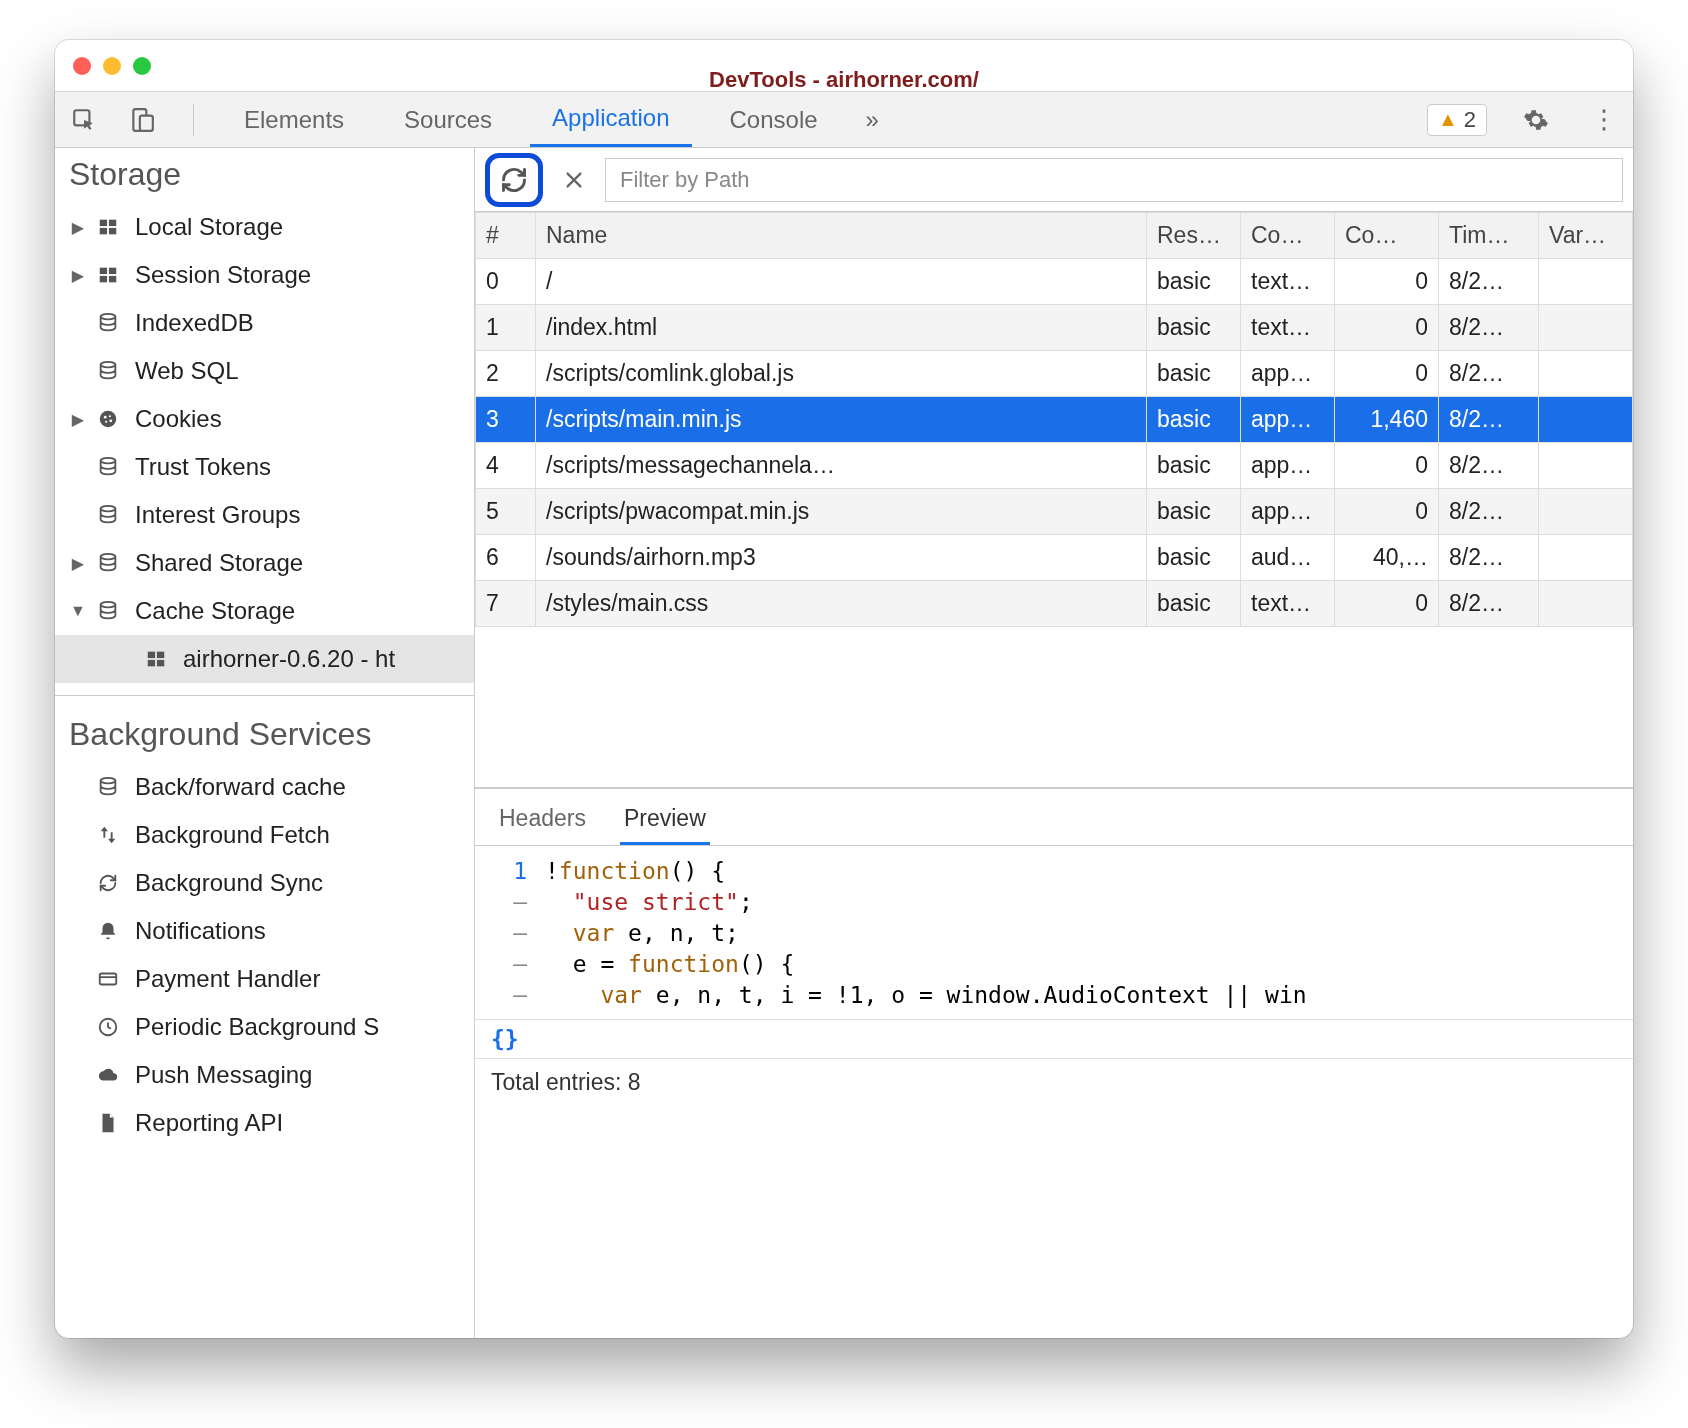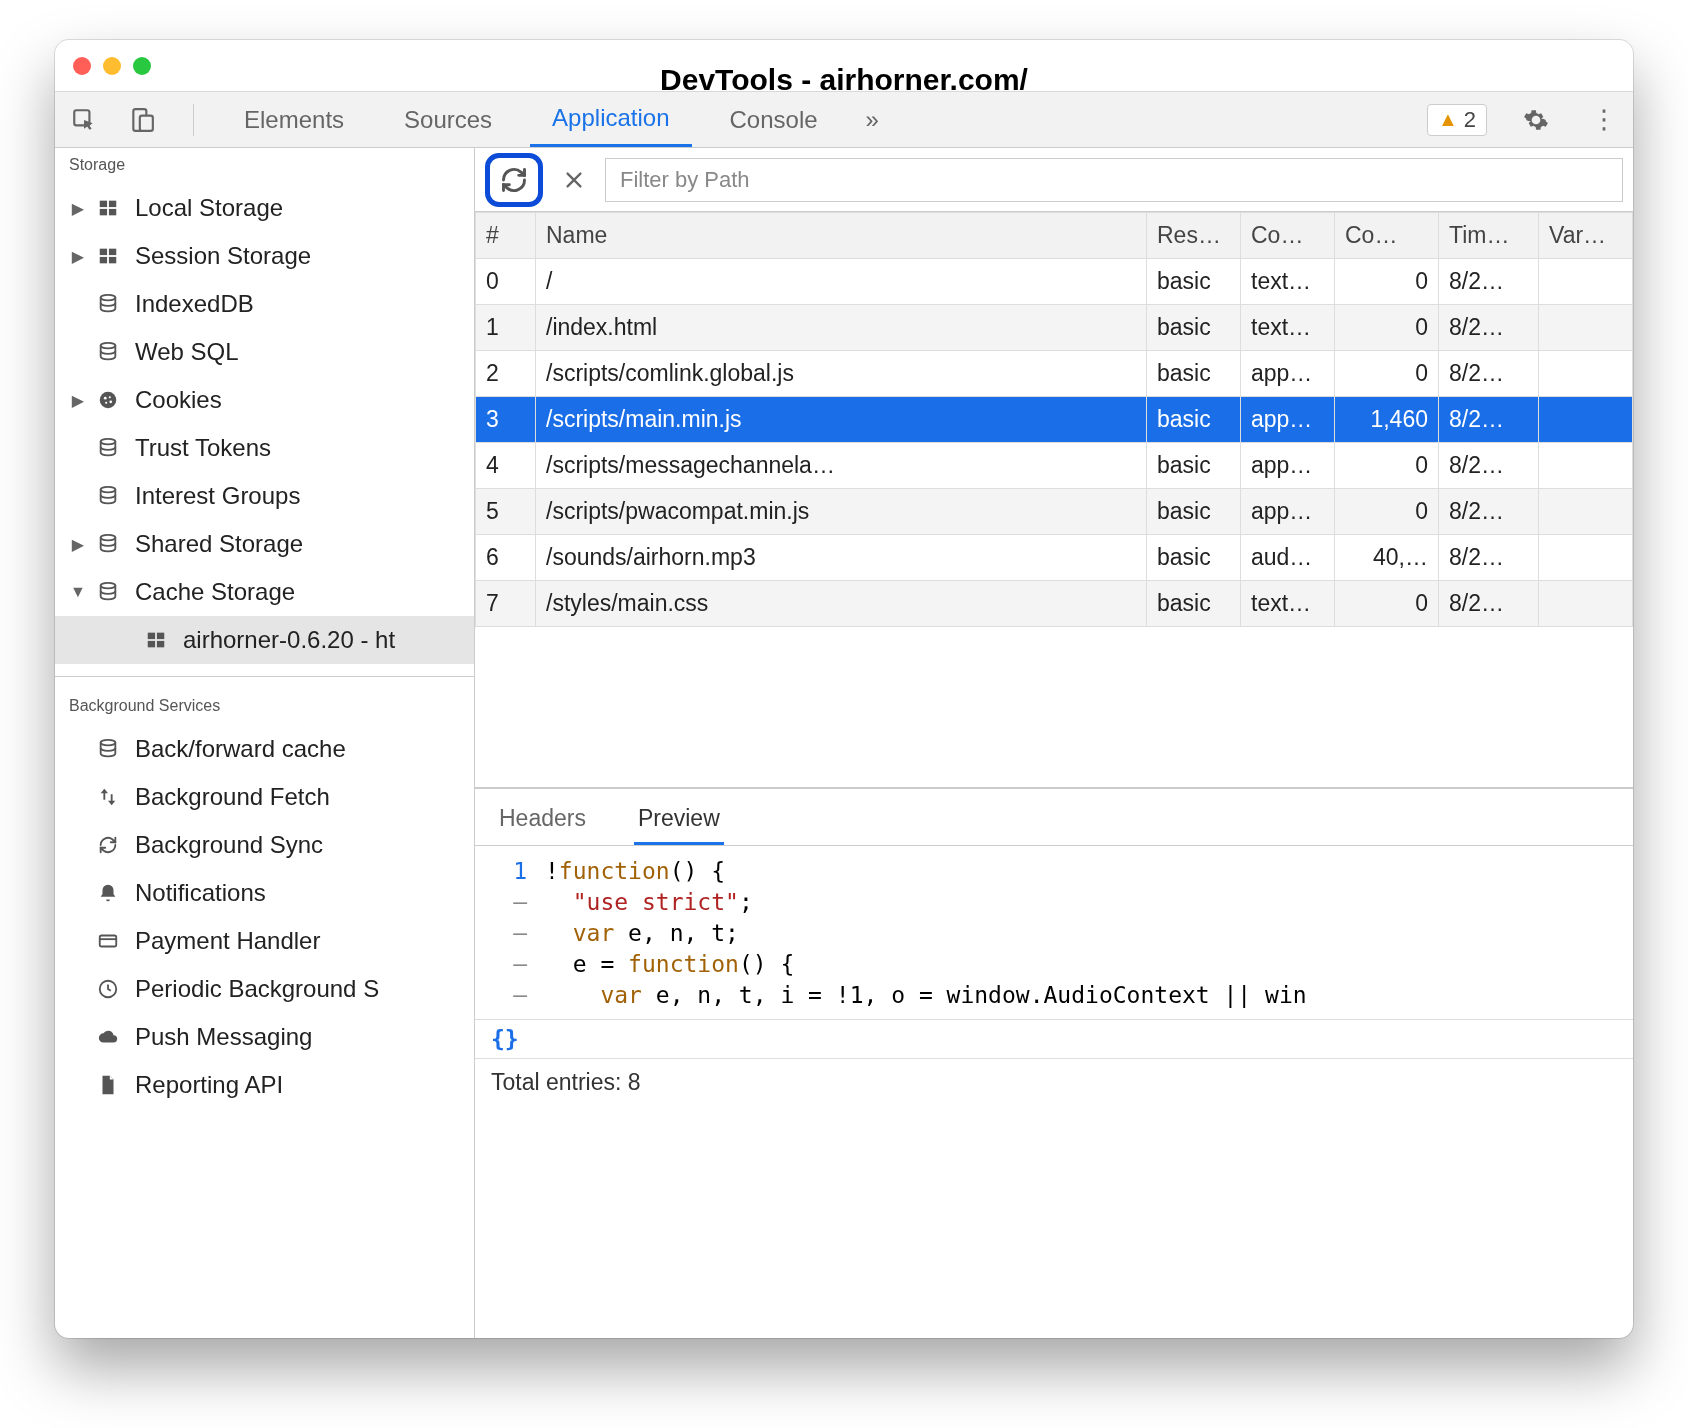--- a/index.html
+++ b/index.html
@@ -4,35 +4,35 @@
 <style>
   * { box-sizing: border-box; margin: 0; padding: 0; }
   html, body { width: 1688px; height: 1428px; font-family: -apple-system, "Helvetica Neue", Arial, sans-serif; background: transparent; }
   .shadow-wrap { padding: 40px 55px 90px 55px; }
   .window { width: 1578px; height: 1298px; border-radius: 14px; background: #fff; box-shadow: 0 30px 60px rgba(0,0,0,0.35), 0 0 0 1px rgba(0,0,0,0.12); overflow: hidden; display: flex; flex-direction: column; }
   
   .titlebar { height: 52px; display: flex; align-items: center; padding: 0 18px; border-bottom: 1px solid #d9d9d9; position: relative; }
   .traffic { display: flex; gap: 12px; }
   .dot { width: 18px; height: 18px; border-radius: 50%; }
   .dot.red { background: #ff5f57; } .dot.yellow { background: #febc2e; } .dot.green { background: #28c840; }
-  .title { position: absolute; left: 50%; transform: translateX(-50%); font-size: 30px; font-weight: 600; color: #000000; margin-top: 28px; }
+  .title { position: absolute; left: 50%; transform: translateX(-50%); font-size: 22px; font-weight: 600; color: #7f1d1d; margin-top: 28px; }
   
   .tabbar { height: 56px; display: flex; align-items: center; border-bottom: 1px solid #ccc; background: #f2f2f2; padding: 0 10px; gap: 16px; }
   .tb-icon { width: 38px; height: 38px; display: flex; align-items: center; justify-content: center; color: #666; margin-right: 4px; }
   .tb-sep { width: 1px; height: 32px; background: #ccc; margin: 0 12px; }
   .tab { font-size: 24px; color: #666; padding: 0 22px; height: 100%; display: flex; align-items: center; cursor: pointer; }
   .tab.active { color: #1a73e8; border-bottom: 3px solid #1a73e8; font-weight: 500; }
   .spacer { flex: 1; }
   .warn-chip { display: flex; align-items: center; gap: 6px; border: 1px solid #ccc; border-radius: 4px; padding: 2px 10px; font-size: 22px; color: #444; background: #fff; }
   .warn-tri { color: #e39400; font-size: 20px; }
   .gear, .kebab { width: 38px; height: 38px; display: flex; align-items: center; justify-content: center; color: #666; font-size: 26px; margin-left: 14px; cursor:pointer; }
   
   .body { flex: 1; display: flex; min-height: 0; }
   .sidebar { width: 420px; border-right: 1px solid #ccc; overflow: hidden; font-size: 24px; color: #222; }
-  .side-head { padding: 8px 14px 10px; color: #555; font-size: 16px; }
+  .side-head { padding: 8px 14px 10px; color: #555; font-size: 32px; }
   .tree-item { display: flex; align-items: center; height: 48px; padding-left: 14px; gap: 10px; white-space: nowrap; overflow: hidden; cursor:pointer;}
   .tree-item .disclosure { width: 18px; color: #666; font-size: 16px; text-align:center; }
   .tree-item.no-disc .disclosure { visibility: hidden; }
   .tree-item .ticon { width: 28px; text-align:center; color: #555; }
   .tree-child2 { padding-left: 62px; }
   .tree-item.selected { background: #e5e5e5; }
   .side-divider { height: 1px; background: #ccc; margin: 12px 0 0 0; }
   
   .main { flex: 1; display: flex; flex-direction: column; min-width: 0; }
   .toolbar { height: 64px; display: flex; align-items: center; gap: 10px; padding: 8px 10px; border-bottom: 1px solid #ccc; }
@@ -45,21 +45,21 @@
   table { width: 100%; border-collapse: collapse; table-layout: fixed; font-size: 23px; color:#222; }
   th, td { border: 1px solid #ddd; padding: 8px 10px; text-align: left; overflow: hidden; text-overflow: ellipsis; white-space: nowrap; height: 46px; }
   th { background: #f2f2f2; font-weight: 400; color:#444; }
   col.c-idx { width: 60px; } col.c-name { width: auto; } col.c-res { width: 94px; }
   col.c-co1 { width: 94px; } col.c-co2 { width: 104px; } col.c-tim { width: 100px; } col.c-var { width: 94px; }
   td.num { text-align: right; }
   tr.row-even { background: #f4f4f4; }
   tr.row-sel td { background: #1a6fe8; color: #fff; }
   .table-blank { height: 160px; background:#fff; }
   
-  .detail-tabs { display:flex; gap: 44px; padding: 10px 20px 0; border-top: 1px solid #ccc; border-bottom: 1px solid #ccc; font-size: 23px; color:#666; }
+  .detail-tabs { display:flex; gap: 30px; padding: 10px 20px 0; border-top: 1px solid #ccc; border-bottom: 1px solid #ccc; font-size: 23px; color:#666; }
   .dtab { padding: 6px 4px 10px; cursor:pointer; }
   .dtab.active { color:#333; border-bottom: 3px solid #1a73e8; }
   
   .code { font-family: ui-monospace, Menlo, monospace; font-size: 23px; padding: 10px 0 8px 0; line-height: 1.35; overflow:hidden; white-space: pre; }
   .code-row { display:flex; }
   .gutter { width: 70px; text-align: right; color:#888; padding-right: 18px; user-select:none; }
   .gutter.blue { color:#1a6fe8; }
   .kw { color:#a16207; }
   .str { color:#b02323; }
   .bracebar { padding: 6px 16px; border-top:1px solid #ddd; border-bottom:1px solid #ddd; color:#1a6fe8; font-family: ui-monospace, Menlo, monospace; font-size: 23px; font-weight:600; }

